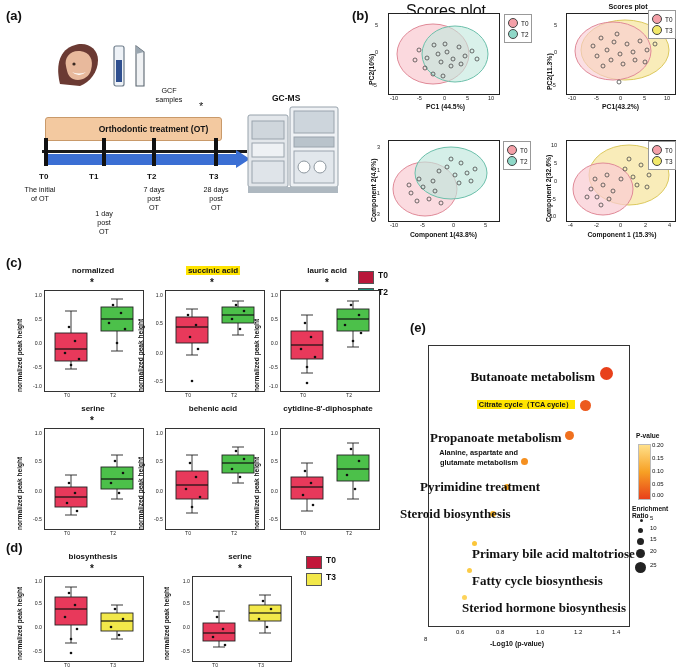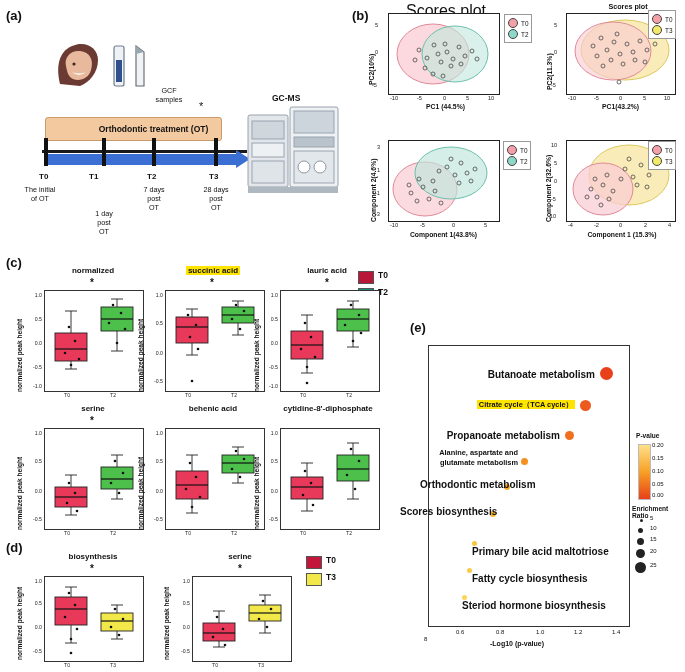--- a/index.html
+++ b/index.html
@@ -30,21 +30,21 @@
   .legbox{position:absolute;border:1px solid #999;background:#fff;padding:2px 3px;font-size:6.4px;}
   .legrow{display:flex;align-items:center;gap:3px;margin:1px 0;}
   .legdot{width:8px;height:8px;border-radius:50%;border:1px solid #444;display:inline-block;}
   .bp-frame{position:absolute;border:1px solid #333;background:#fff;}
   .ylab{position:absolute;font-size:6.6px;font-weight:bold;transform:rotate(-90deg);transform-origin:left top;white-space:nowrap;}
   .ytick{position:absolute;font-size:5.2px;color:#222;text-align:right;}
   .xtick{position:absolute;font-size:5px;color:#222;text-align:center;}
   .star{position:absolute;font-size:10px;font-weight:bold;}
   .hl{background:#ffe400;padding:0 2px;}
   .e-frame{position:absolute;border:1px solid #333;background:#fff;}
-  .e-lbl{position:absolute;font-size:10px;font-weight:bold;text-align:right;white-space:nowrap;}
+  .e-lbl{position:absolute;font-size:13px;font-weight:bold;text-align:right;white-space:nowrap;font-family:Liberation Serif, serif;}
   .e-dot{position:absolute;border-radius:50%;}
   .e-ax{position:absolute;font-size:6px;}
   .e-axtitle{position:absolute;font-size:7px;font-weight:bold;}
   .cb-title{position:absolute;font-size:6.6px;font-weight:bold;}
   .cb-tick{position:absolute;font-size:6px;}
   .sz-title{position:absolute;font-size:6.6px;font-weight:bold;}
   .sz-lbl{position:absolute;font-size:6px;}
   .legend-sq{position:absolute;border:1px solid #555;}
   .legend-lbl{position:absolute;font-size:8.5px;font-weight:bold;}
 </style>
@@ -626,24 +626,24 @@
 <div class="e-dot" style="left:580px;top:400px;width:11px;height:11px;background:#ec5a1e;"></div>
 <div style="position:absolute;left:430px;top:400px;width:145px;text-align:right;font-size:7.4px;font-weight:bold;white-space:nowrap;"><span class="hl">Citrate cycle（TCA cycle）</span></div>
 
 <div class="e-dot" style="left:565px;top:431px;width:9px;height:9px;background:#f0701e;"></div>
 <div class="e-lbl" style="left:430px;top:430px;width:130px;">Propanoate metabolism</div>
 
 <div class="e-dot" style="left:521px;top:458px;width:7px;height:7px;background:#f59020;"></div>
 <div style="position:absolute;left:406px;top:448px;width:112px;text-align:right;font-size:7.4px;font-weight:bold;line-height:10px;">Alanine, aspartate and glutamate metabolism</div>
 
 <div class="e-dot" style="left:504px;top:484px;width:6px;height:6px;background:#f8a824;"></div>
-<div class="e-lbl" style="left:420px;top:479px;width:80px;">Orthodontic metabolism</div>
+<div class="e-lbl" style="left:420px;top:479px;width:80px;">Pyrimidine treatment</div>
 
 <div class="e-dot" style="left:490px;top:511px;width:6px;height:6px;background:#f9b62a;"></div>
-<div class="e-lbl" style="left:400px;top:506px;width:86px;">Scores biosynthesis</div>
+<div class="e-lbl" style="left:400px;top:506px;width:86px;">Steroid biosynthesis</div>
 
 <div class="e-dot" style="left:472px;top:541px;width:5px;height:5px;background:#fbc63a;"></div>
 <div class="e-lbl" style="left:472px;top:546px;width:148px;text-align:left;">Primary bile acid maltotriose</div>
 
 <div class="e-dot" style="left:467px;top:568px;width:5px;height:5px;background:#fbcb46;"></div>
 <div class="e-lbl" style="left:472px;top:573px;width:128px;text-align:left;">Fatty cycle biosynthesis</div>
 
 <div class="e-dot" style="left:462px;top:595px;width:5px;height:5px;background:#fdd35a;"></div>
 <div class="e-lbl" style="left:462px;top:600px;width:150px;text-align:left;">Steriod hormone biosynthesis</div>
 

